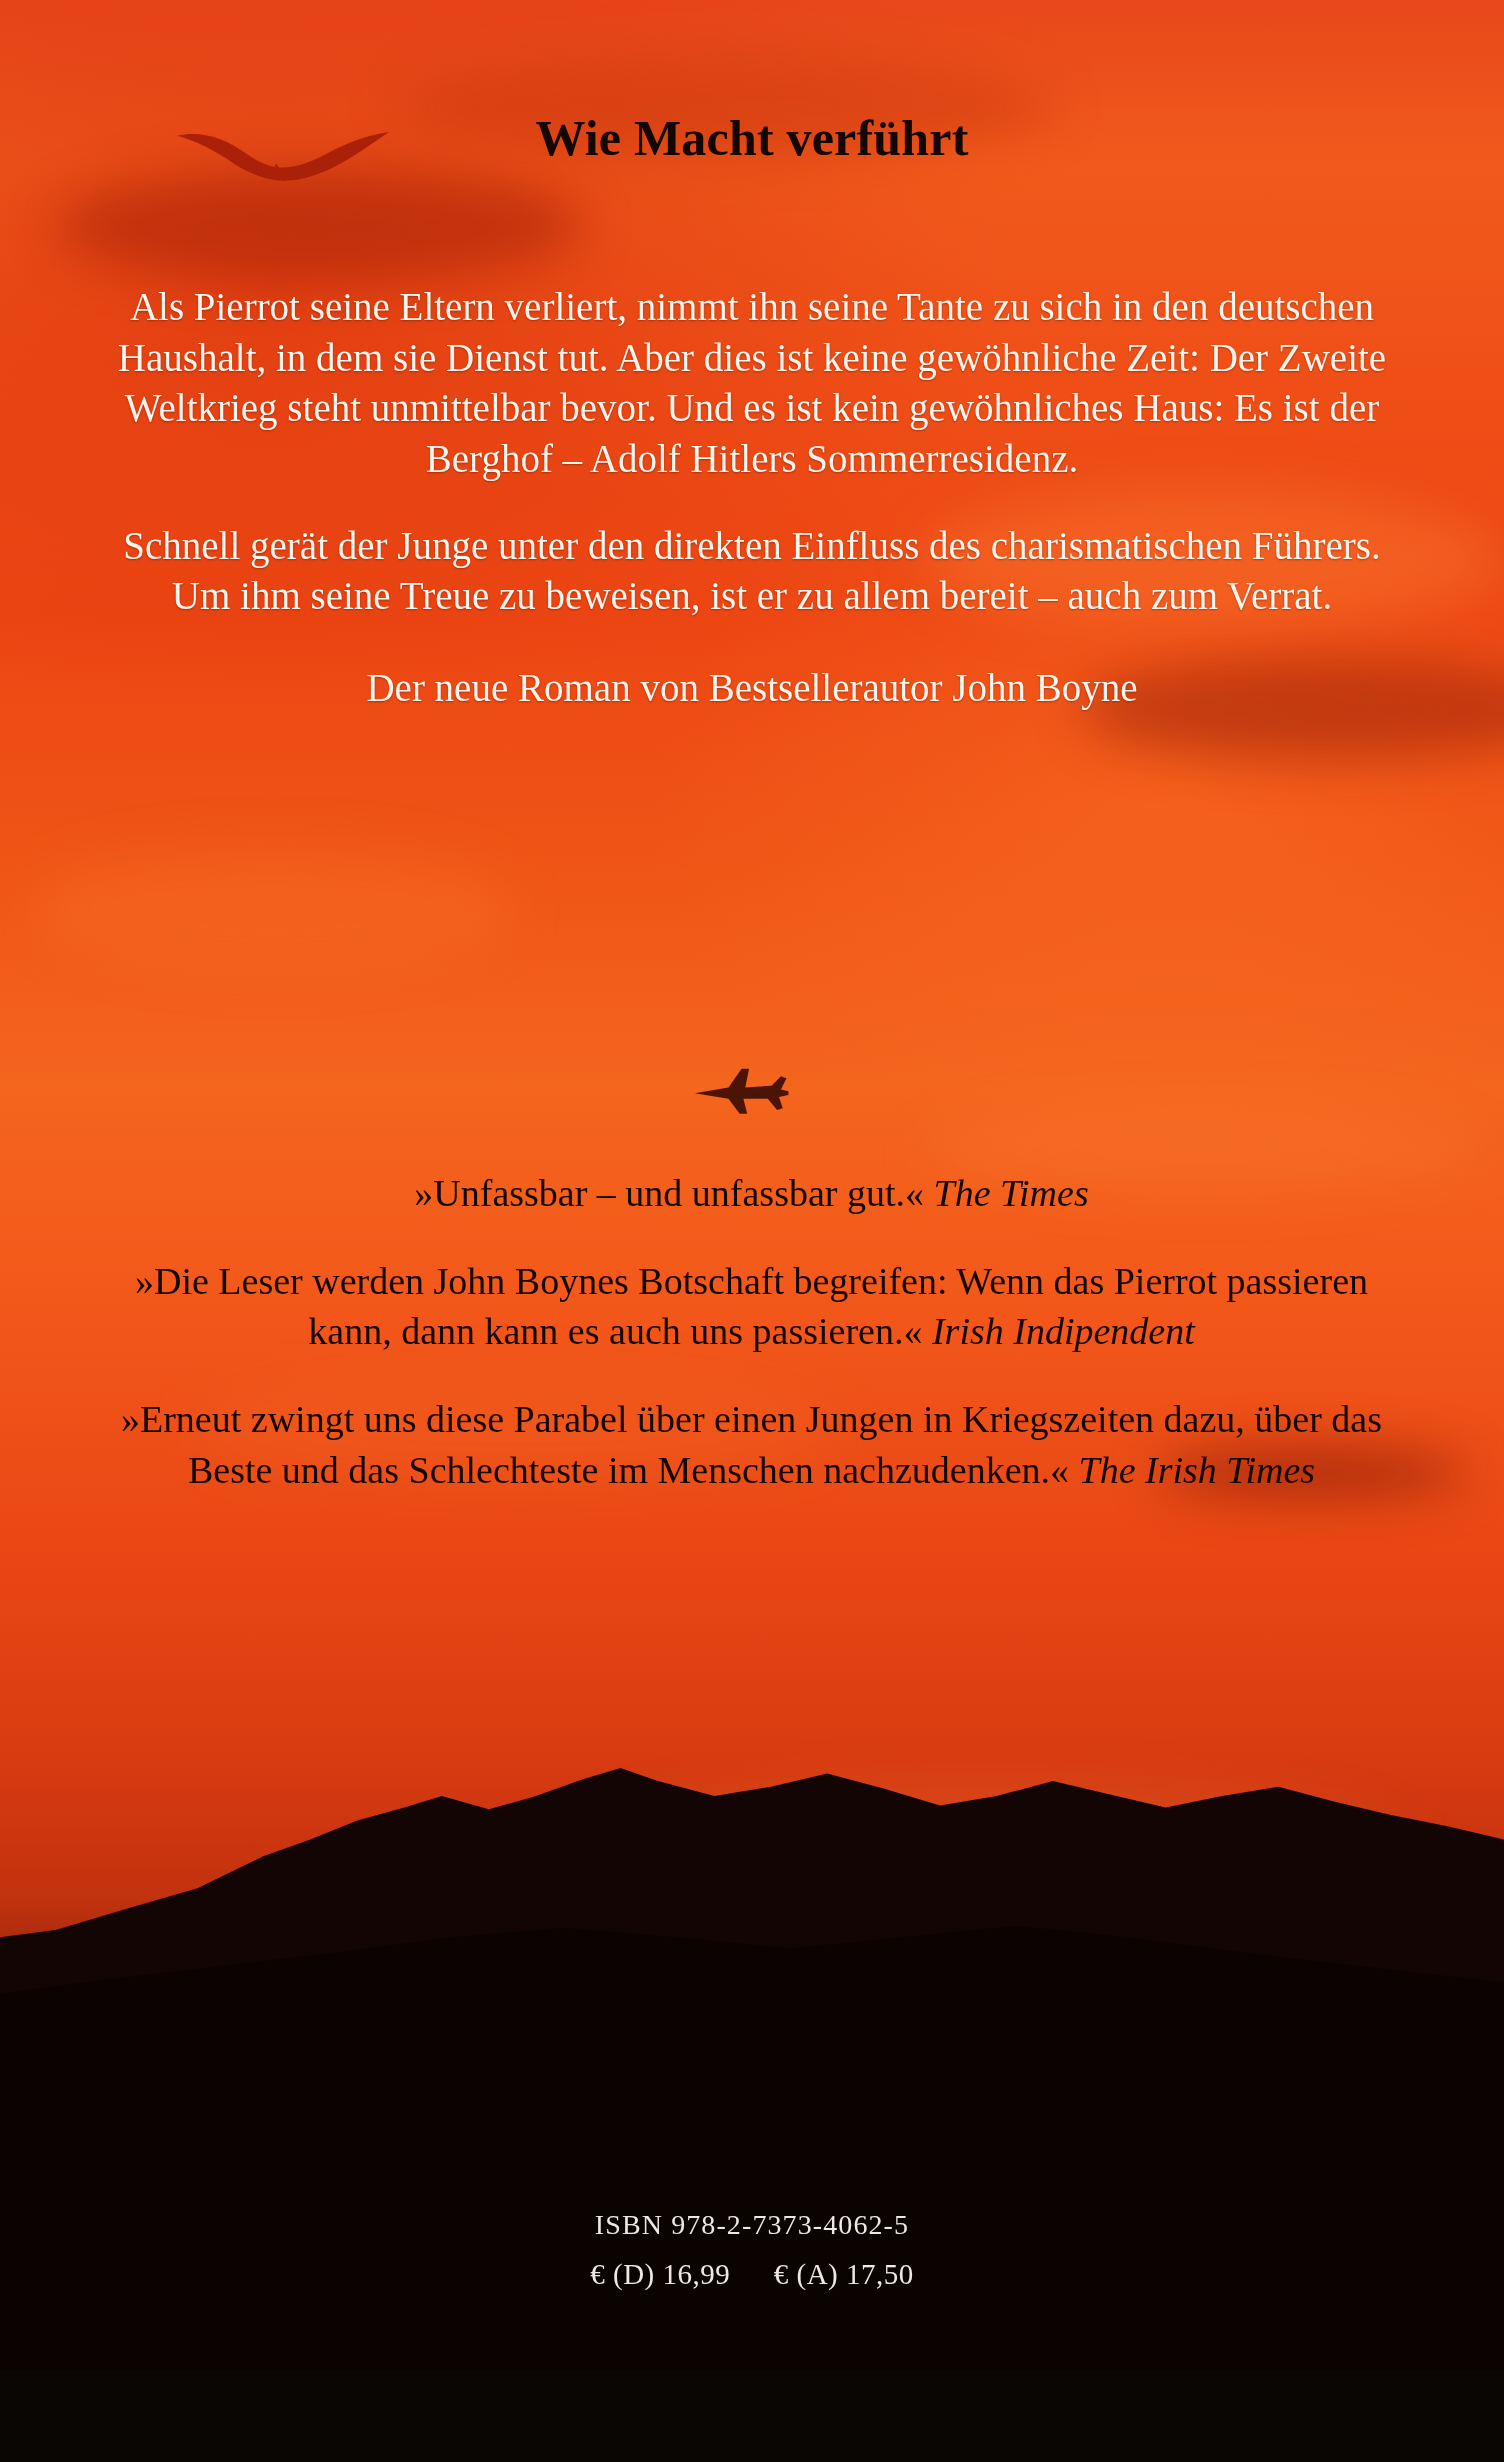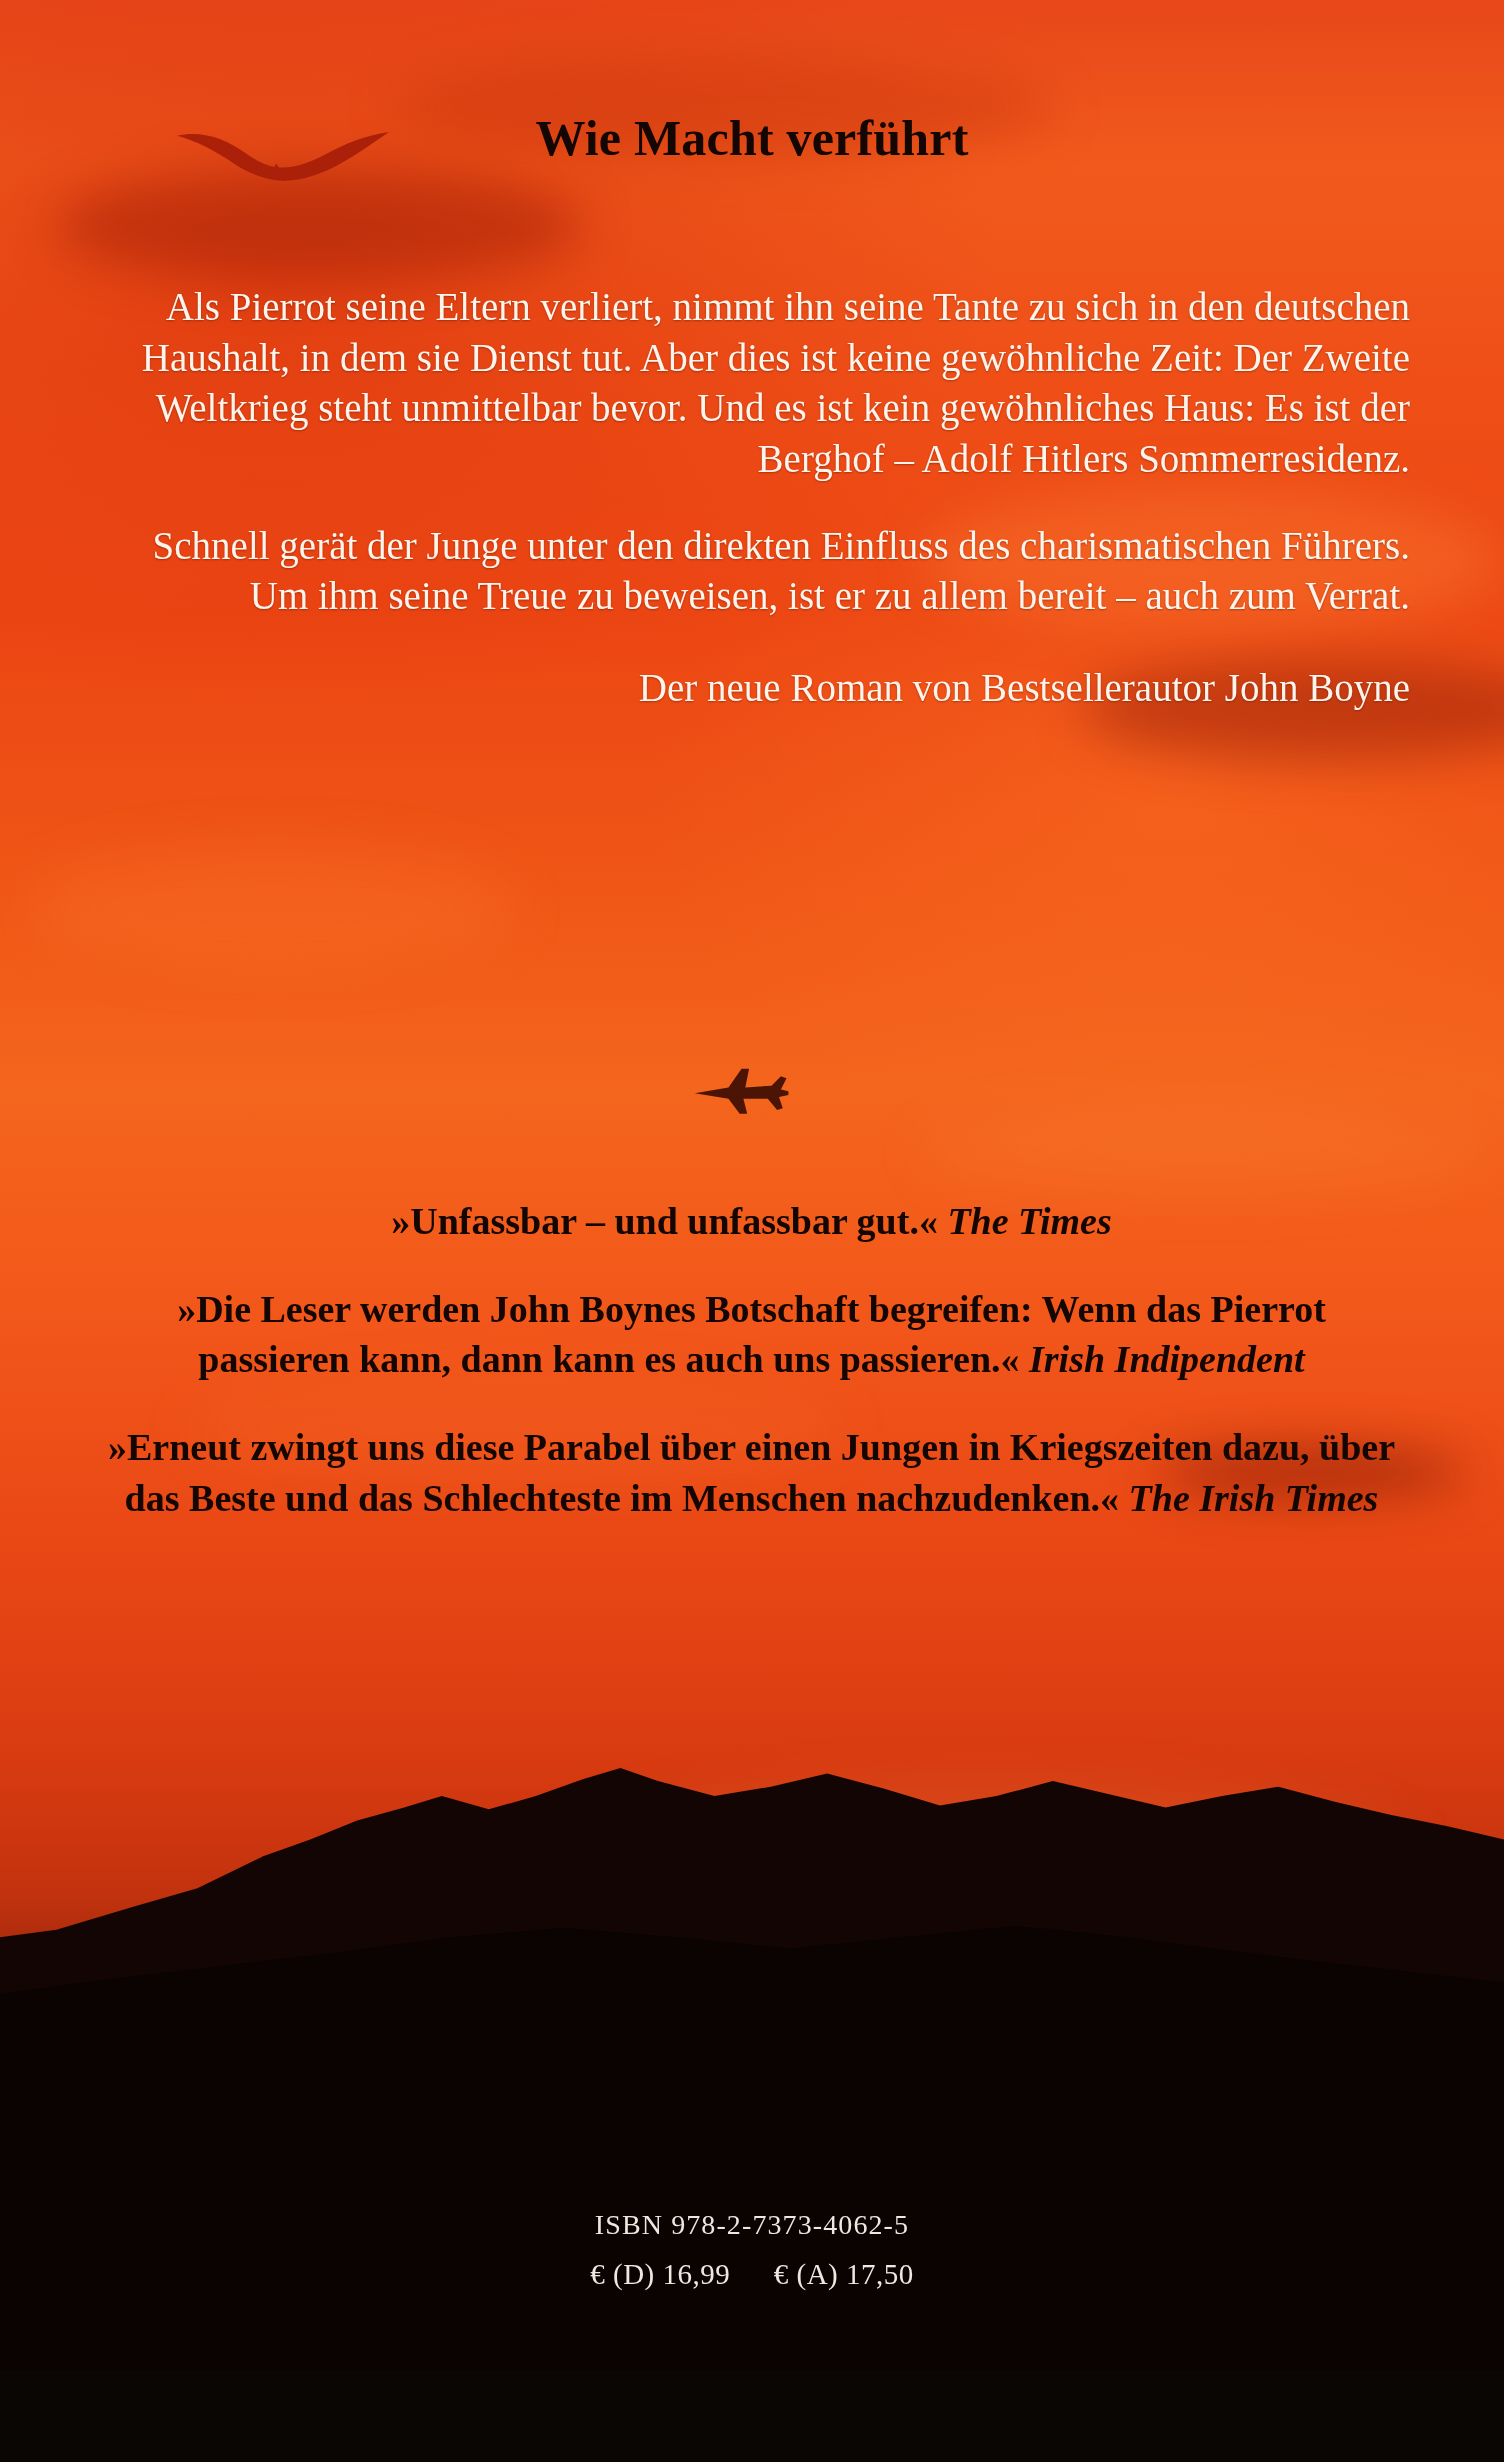--- a/index.html
+++ b/index.html
@@ -105,43 +105,42 @@
     position: absolute;
     left: 94px;
     top: 282px;
     width: 1316px;
     text-align: center;
     color: #fdf4ec;
     font-size: 39px;
     line-height: 1.30;
     text-shadow: 0 0.9px 1.9px rgba(90,20,5,0.45);
   }
-  .blurb p { margin: 0 0 36px 0; text-align: right; }
+  .blurb p { margin: 0 0 36px 0; }
   .blurb p:last-child { margin-bottom: 0; }
   .blurb .tagline { margin-top: 41px; }
 
   .plane {
     position: absolute;
     left: 691px;
     top: 1061px;
     width: 103px;
     height: 55px;
     opacity: 0.9;
   }
 
   .quotes {
     position: absolute;
     left: 103px;
-    top: 1196px;
+    top: 1168px;
     width: 1297px;
     text-align: center;
     color: #140603;
     font-size: 38px;
     line-height: 1.32;
-    font-weight: bold;
   }
   .quotes p { margin: 0 0 38px 0; }
   .quotes p:last-child { margin-bottom: 0; }
   .src { font-style: italic; }
 
   .footer {
     position: absolute;
     left: 0;
     bottom: 79px;
     width: 1504px;

